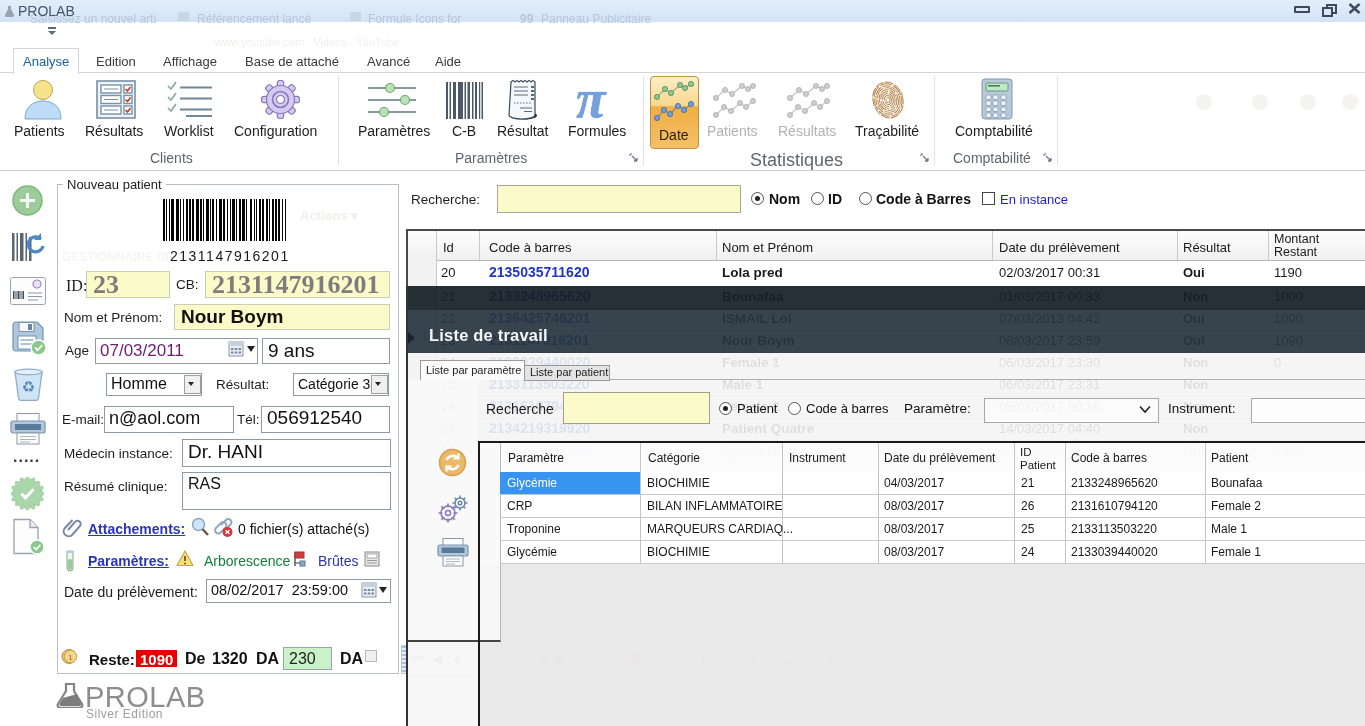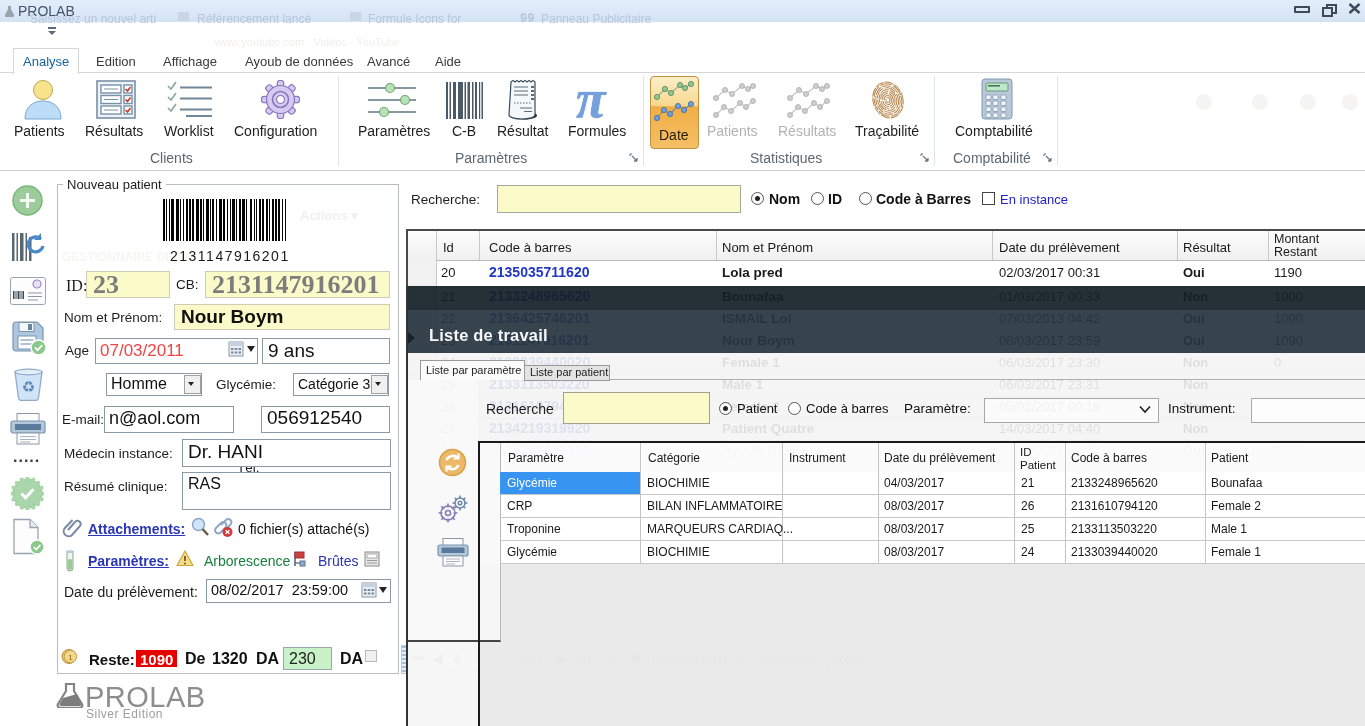--- a/index.html
+++ b/index.html
@@ -7,21 +7,21 @@
 .t{position:absolute;white-space:nowrap;}
 body{position:relative;}
 </style></head><body>
 
 <div class="a" style="left:0;top:0;width:1365px;height:22px;background:linear-gradient(#e3eefa,#d3e3f4);"></div>
 <div class="t" style="left:30px;top:12px;font-size:12px;color:#b6c7dc;">Saisissez un nouvel arti</div>
 <div class="a" style="left:178px;top:12px;width:11px;height:9px;background:#c8d6e6;"></div>
 <div class="t" style="left:197px;top:12px;font-size:12px;color:#b6c7dc;">Référencement lancé</div>
 <div class="a" style="left:350px;top:12px;width:11px;height:9px;background:#c8d6e6;"></div>
 <div class="t" style="left:368px;top:12px;font-size:12px;color:#b6c7dc;">Formule Icons for</div>
-<div class="t" style="left:520px;top:12px;font-size:12px;color:#b6c7dc;font-weight:bold;font-family:Liberation Mono, monospace;">99</div>
+<div class="t" style="left:520px;top:12px;font-size:12px;color:#b6c7dc;font-weight:bold;">99</div>
 <div class="t" style="left:541px;top:12px;font-size:12px;color:#b6c7dc;">Panneau Publicitaire</div>
 
 <svg class="a" style="left:3px;top:5px;" width="13" height="13" viewBox="0 0 13 13">
     <path d="M5 1h3v3l3 6c.5 1-.2 2-1.2 2H3.2C2.2 12 1.5 11 2 10l3-6z" fill="#9aa4ae"></path>
   </svg>
 <div class="t" style="left:18px;top:3px;font-size:14px;color:#44546a;">PROLAB</div>
 
 <div class="a" style="left:1294px;top:6px;width:12px;height:3px;border:2px solid #3e4a57;border-radius:1px;"></div>
 <div class="a" style="left:1326px;top:4px;width:7px;height:6px;border:2px solid #3e4a57;"></div>
 <div class="a" style="left:1322px;top:7px;width:7px;height:6px;border:2px solid #3e4a57;background:#d8e5f3;"></div>
@@ -31,21 +31,21 @@
 
 <div class="a" style="left:48px;top:27px;width:8px;height:2px;background:#5a6a7a;"></div>
 <div class="a" style="left:48px;top:31px;width:0;height:0;border-left:4px solid transparent;border-right:4px solid transparent;border-top:4px solid #5a6a7a;"></div>
 <div class="t" style="left:215px;top:36px;font-size:11px;color:#f3eeee;">www.youtube.com&nbsp;&nbsp;&nbsp;Vidéos - YouTube</div>
 
 <div class="a" style="left:0;top:72px;width:1365px;height:97px;background:#fff;border-top:1px solid #d6d6d6;border-bottom:1px solid #cfcfcf;"></div>
 <div class="a" style="left:13px;top:48px;width:64px;height:25px;background:#fff;border:1px solid #d6d6d6;border-bottom:none;"></div>
 <div class="t" style="left:23px;top:54px;font-size:13px;color:#15629e;">Analyse</div>
 <div class="t" style="left:96px;top:54px;font-size:13px;color:#3a3a3a;">Edition</div>
 <div class="t" style="left:163px;top:54px;font-size:13px;color:#3a3a3a;">Affichage</div>
-<div class="t" style="left:245px;top:54px;font-size:13px;color:#3a3a3a;">Ayoub de données</div>
+<div class="t" style="left:245px;top:54px;font-size:13px;color:#3a3a3a;">Base de attaché</div>
 <div class="t" style="left:367px;top:54px;font-size:13px;color:#3a3a3a;">Avancé</div>
 <div class="t" style="left:435px;top:54px;font-size:13px;color:#3a3a3a;">Aide</div>
 <div class="a" style="left:338px;top:76px;width:1px;height:90px;background:#dfe4e9;"></div>
 <div class="a" style="left:643px;top:76px;width:1px;height:90px;background:#dfe4e9;"></div>
 <div class="a" style="left:934px;top:76px;width:1px;height:90px;background:#dfe4e9;"></div>
 <div class="a" style="left:1057px;top:76px;width:1px;height:90px;background:#dfe4e9;"></div>
 
 <svg class="a" style="left:23px;top:80px;" width="40" height="40" viewBox="0 0 40 40">
 <circle cx="20" cy="10" r="9.5" fill="#f7e38b" stroke="#b8a84e" stroke-width="1"></circle>
 <path d="M2 39 C2 26 11 21 20 21 C29 21 38 26 38 39 Z" fill="#bcdcf7" stroke="#7aa8cc" stroke-width="1"></path>
@@ -228,21 +228,21 @@
     <ellipse cx="19" cy="21" rx="3.7" ry="4.5" fill="none" stroke="#b5854a" stroke-width="1" transform="rotate(-18 19 21)" stroke-dasharray="12 1.5"></ellipse>
     <ellipse cx="19" cy="21" rx="5.3" ry="6.5" fill="none" stroke="#b5854a" stroke-width="1" transform="rotate(-18 19 21)" stroke-dasharray="9 1"></ellipse>
     <ellipse cx="19" cy="21" rx="7.0" ry="8.5" fill="none" stroke="#b5854a" stroke-width="1" transform="rotate(-18 19 21)" stroke-dasharray="12 1.5"></ellipse>
     <ellipse cx="19" cy="21" rx="8.6" ry="10.5" fill="none" stroke="#b5854a" stroke-width="1" transform="rotate(-18 19 21)" stroke-dasharray="9 1"></ellipse>
     <ellipse cx="19" cy="21" rx="10.2" ry="12.5" fill="none" stroke="#b5854a" stroke-width="1" transform="rotate(-18 19 21)" stroke-dasharray="12 1.5"></ellipse>
     <ellipse cx="19" cy="21" rx="11.9" ry="14.5" fill="none" stroke="#b5854a" stroke-width="1" transform="rotate(-18 19 21)" stroke-dasharray="9 1"></ellipse>
     <ellipse cx="19" cy="21" rx="13.5" ry="16.5" fill="none" stroke="#b5854a" stroke-width="1" transform="rotate(-18 19 21)" stroke-dasharray="12 1.5"></ellipse>
     <ellipse cx="19" cy="21" rx="14.9" ry="18.2" fill="none" stroke="#b5854a" stroke-width="1" transform="rotate(-18 19 21)" stroke-dasharray="9 1"></ellipse>
   </svg>
 <div class="t" style="left:855px;top:123px;font-size:14px;color:#1d1d1d;">Traçabilité</div>
-<div class="t" style="left:750px;top:150px;font-size:14px;color:#5d6770;text-align:right;">Statistiques</div>
+<div class="t" style="left:750px;top:150px;font-size:18px;color:#5d6770;text-align:right;">Statistiques</div>
 
 <svg class="a" style="left:979px;top:78px;" width="36" height="42" viewBox="0 0 36 42">
 <rect x="3" y="1" width="30" height="40" rx="3" fill="#b9c9d9" stroke="#8098b0" stroke-width="1"></rect>
 <rect x="7" y="5" width="22" height="8" rx="1" fill="#bfe8c8" stroke="#68987a" stroke-width="1"></rect>
 <rect x="9" y="7" width="12" height="1.6" fill="#4a7a5a"></rect>
 <rect x="7" y="17" width="5" height="4.5" rx="0.8" fill="#f2f6fa" stroke="#7890a8" stroke-width="0.7"></rect>
     <rect x="14" y="17" width="5" height="4.5" rx="0.8" fill="#f2f6fa" stroke="#7890a8" stroke-width="0.7"></rect>
     <rect x="22" y="17" width="5" height="4.5" rx="0.8" fill="#f2f6fa" stroke="#7890a8" stroke-width="0.7"></rect>
     <rect x="7" y="23" width="5" height="4.5" rx="0.8" fill="#f2f6fa" stroke="#7890a8" stroke-width="0.7"></rect>
     <rect x="14" y="23" width="5" height="4.5" rx="0.8" fill="#f2f6fa" stroke="#7890a8" stroke-width="0.7"></rect>
@@ -405,21 +405,21 @@
 <div class="t" style="left:176px;top:277px;font-size:13.5px;color:#1d1d1d;text-align:center;">CB:</div>
 <div class="a" style="left:205px;top:271px;width:183px;height:25px;background:#fbfbc9;border:1px solid #cfcbb4;"></div>
 <div class="t" style="left:212px;top:272px;font-size:26px;line-height:25px;font-weight:bold;font-family:'Liberation Serif',serif;letter-spacing:0px;color:#7d7d7d;">2131147916201</div>
 
 <div class="t" style="left:64px;top:310px;font-size:13.5px;color:#1d1d1d;">Nom et Prénom:</div>
 <div class="a" style="left:174px;top:304px;width:214px;height:24px;background:#fbfbc9;border:1px solid #cfcbb4;"></div>
 <div class="t" style="left:181px;top:306px;font-size:19px;font-weight:bold;color:#111;">Nour Boym</div>
 
 <div class="t" style="left:65px;top:343px;font-size:13.5px;color:#1d1d1d;">Age</div>
 <div class="a" style="left:95px;top:338px;width:161px;height:24px;background:#fff;border:1px solid #8c9aa8;"></div>
-<div class="t" style="left:100px;top:341px;font-size:17px;color:#ef4444;">07/03/2011</div>
+<div class="t" style="left:100px;top:341px;font-size:17px;color:#701a75;">07/03/2011</div>
 <svg class="a" style="left:228px;top:341px;" width="16" height="16" viewBox="0 0 16 16">
     <rect x="1" y="1" width="14" height="14" fill="#e8eef4" stroke="#8a98a8"></rect>
     <rect x="1" y="1" width="14" height="4" fill="#c4d2e0"></rect>
     <g fill="#7a8a9a">
       <rect x="3" y="7" width="2.5" height="2"></rect>
       <rect x="6.8" y="7" width="2.5" height="2"></rect>
       <rect x="10.5" y="7" width="2.5" height="2"></rect>
       <rect x="3" y="10.5" width="2.5" height="2"></rect>
       <rect x="6.8" y="10.5" width="2.5" height="2"></rect>
       <rect x="10.5" y="10.5" width="2.5" height="2"></rect>
@@ -427,30 +427,30 @@
   </svg>
 <div class="a" style="left:247px;top:346px;width:0;height:0;border-left:4.5px solid transparent;border-right:4.5px solid transparent;border-top:6px solid #222;"></div>
 <div class="a" style="left:262px;top:338px;width:126px;height:24px;background:#fff;border:1px solid #8c9aa8;"></div>
 <div class="t" style="left:268px;top:340px;font-size:19px;color:#111;">9 ans</div>
 
 <div class="t" style="left:65px;top:377px;font-size:13.5px;color:#1d1d1d;margin-left:44px;">Sexe:</div>
 <div class="a" style="left:106px;top:373px;width:94px;height:21px;background:#fff;border:1px solid #8c9aa8;"></div>
 <div class="t" style="left:111px;top:375px;font-size:16px;color:#111;">Homme</div>
 <div class="a" style="left:184px;top:375px;width:15px;height:17px;background:#f0f0f0;border:1px solid #a0a0a0;"></div>
 <div class="a" style="left:188px;top:382px;width:0;height:0;border-left:3.5px solid transparent;border-right:3.5px solid transparent;border-top:4.5px solid #222;"></div>
-<div class="t" style="left:216px;top:377px;font-size:13.5px;color:#1d1d1d;">Glycémie:</div>
+<div class="t" style="left:216px;top:377px;font-size:13.5px;color:#1d1d1d;">Résultat:</div>
 <div class="a" style="left:293px;top:373px;width:94px;height:21px;background:#fff;border:1px solid #8c9aa8;"></div>
 <div class="t" style="left:298px;top:376px;font-size:14px;color:#111;">Catégorie 3</div>
 <div class="a" style="left:371px;top:375px;width:15px;height:17px;background:#f0f0f0;border:1px solid #a0a0a0;"></div>
 <div class="a" style="left:375px;top:382px;width:0;height:0;border-left:3.5px solid transparent;border-right:3.5px solid transparent;border-top:4.5px solid #222;"></div>
 
 <div class="t" style="left:62px;top:412px;font-size:13.5px;color:#1d1d1d;">E-mail:</div>
 <div class="a" style="left:104px;top:406px;width:128px;height:25px;background:#fff;border:1px solid #8c9aa8;"></div>
 <div class="t" style="left:109px;top:408px;font-size:18px;color:#111;">n@aol.com</div>
-<div class="t" style="left:237px;top:412px;font-size:13.5px;color:#1d1d1d;margin-top:48px;">Tél:</div>
+<div class="t" style="left:237px;top:412px;font-size:13.5px;color:#1d1d1d;">Tél:</div>
 <div class="a" style="left:261px;top:406px;width:127px;height:25px;background:#fff;border:1px solid #8c9aa8;"></div>
 <div class="t" style="left:267px;top:407px;font-size:19px;color:#111;">056912540</div>
 
 <div class="t" style="left:64px;top:446px;font-size:13.5px;color:#1d1d1d;">Médecin instance:</div>
 <div class="a" style="left:182px;top:439px;width:207px;height:26px;background:#fff;border:1px solid #8c9aa8;"></div>
 <div class="t" style="left:188px;top:441px;font-size:19px;color:#111;">Dr. HANI</div>
 
 <div class="t" style="left:64px;top:479px;font-size:13.5px;color:#1d1d1d;">Résumé clinique:</div>
 <div class="a" style="left:182px;top:472px;width:207px;height:36px;background:#fff;border:1px solid #8c9aa8;"></div>
 <div class="t" style="left:188px;top:475px;font-size:16px;color:#111;">RAS</div>

